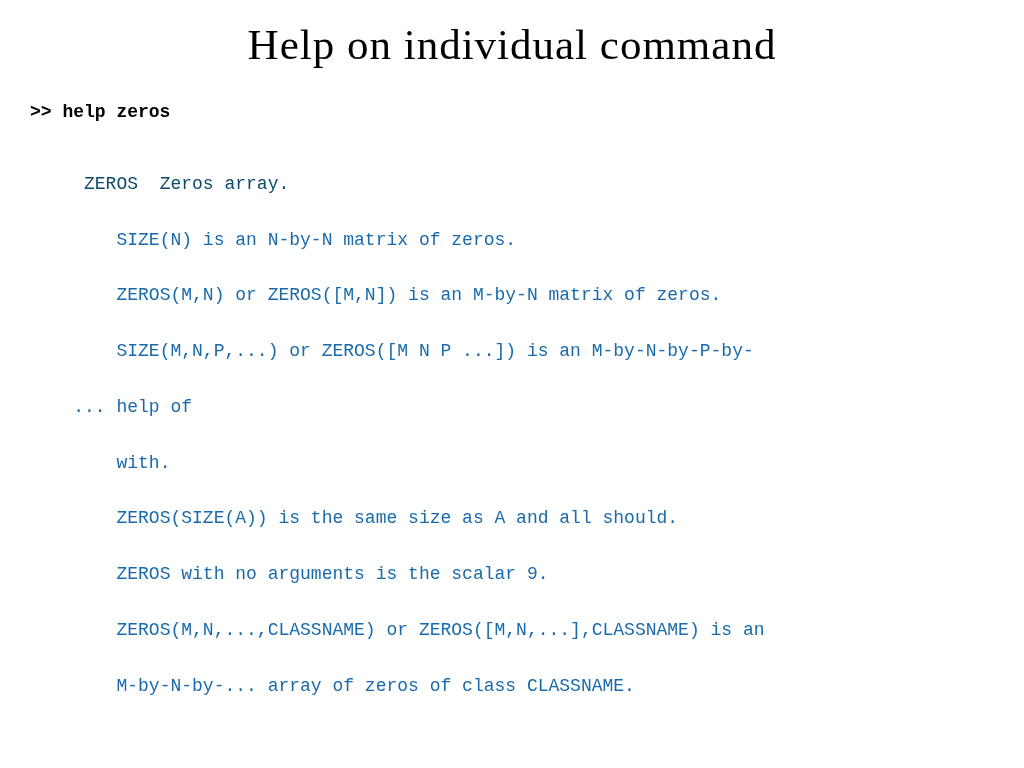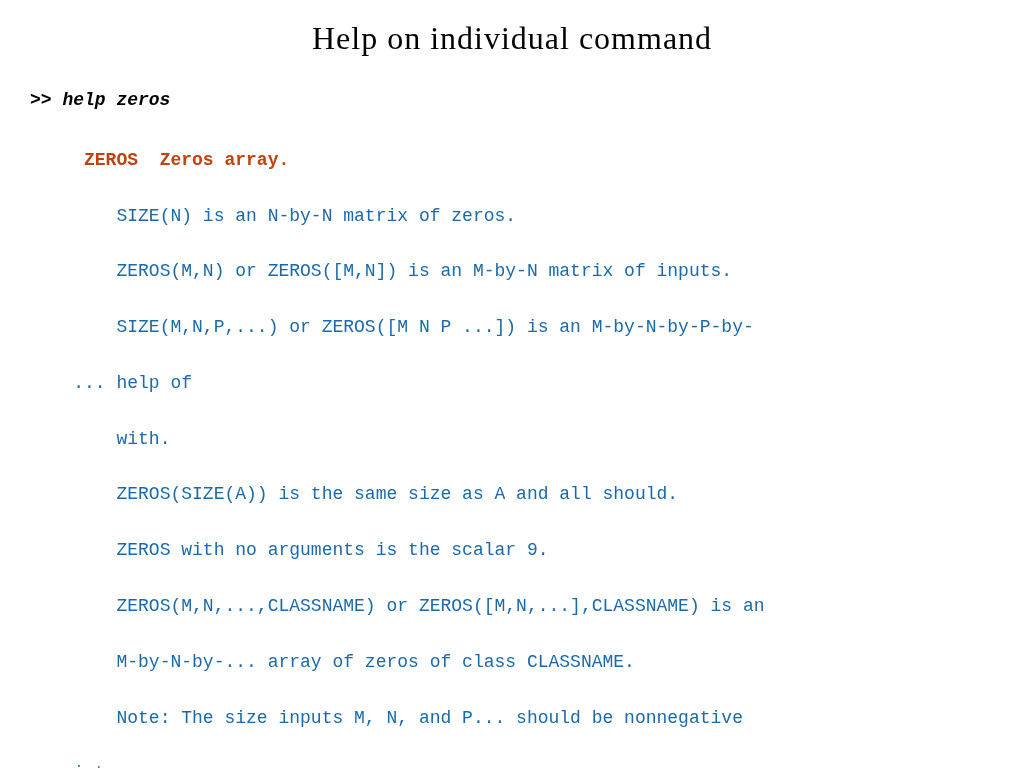--- a/index.html
+++ b/index.html
@@ -11,72 +11,70 @@
     body {
       background: #ffffff;
       font-family: 'Courier New', Courier, monospace;
       width: 1024px;
       min-height: 768px;
       padding: 20px 30px;
     }
 
     .page-title {
       font-family: 'Palatino Linotype', Palatino, Georgia, serif;
-      font-size: 32px;
+      font-size: 43px;
       font-weight: normal;
       text-align: center;
       color: #000000;
       margin-bottom: 30px;
       letter-spacing: 1px;
     }
 
     .content {
       font-size: 18px;
       line-height: 1.55;
       color: #1a6aab;
     }
 
     .prompt-line {
       color: #000000;
       font-weight: bold;
-      margin-bottom: 4px;
-      font-style: italic;
+      margin-bottom: 16px;
     }
 
     .help-text {
       white-space: pre-wrap;
       word-wrap: break-word;
     }
 
     .zeros-header {
-      color: #c2410c;
-      font-weight: bold;
+      color: #0c4a6e;
     }
   </style>
 </head>
 <body>
 
 <h1 class="page-title">Help on individual command</h1>
 
 <div class="content">
   <div class="prompt-line">
     <span>&gt;&gt; help zeros</span>
   </div>
   <div class="help-text">
     <span class="zeros-header"> ZEROS  Zeros array.</span><br>
     <span>    SIZE(N) is an N-by-N matrix of zeros.</span><br>
-    <span>    ZEROS(M,N) or ZEROS([M,N]) is an M-by-N matrix of inputs.</span><br>
+    <span>    ZEROS(M,N) or ZEROS([M,N]) is an M-by-N matrix of zeros.</span><br>
     <span>    SIZE(M,N,P,...) or ZEROS([M N P ...]) is an M-by-N-by-P-by-</span><br>
     <span>... help of</span><br>
     <span>    with.</span><br>
     <span>    ZEROS(SIZE(A)) is the same size as A and all should.</span><br>
     <span>    ZEROS with no arguments is the scalar 9.</span><br>
     <span>    ZEROS(M,N,...,CLASSNAME) or ZEROS([M,N,...],CLASSNAME) is an</span><br>
     <span>    M-by-N-by-... array of zeros of class CLASSNAME.</span><br>
-    <span>    Note: The size inputs M, N, and P... should be nonnegative</span><br>
+    <br>
     <span>integers.</span><br>
     <br>
     <br>
     <br>
     <br>
     <br>
     
   </div>
 </div>
 

